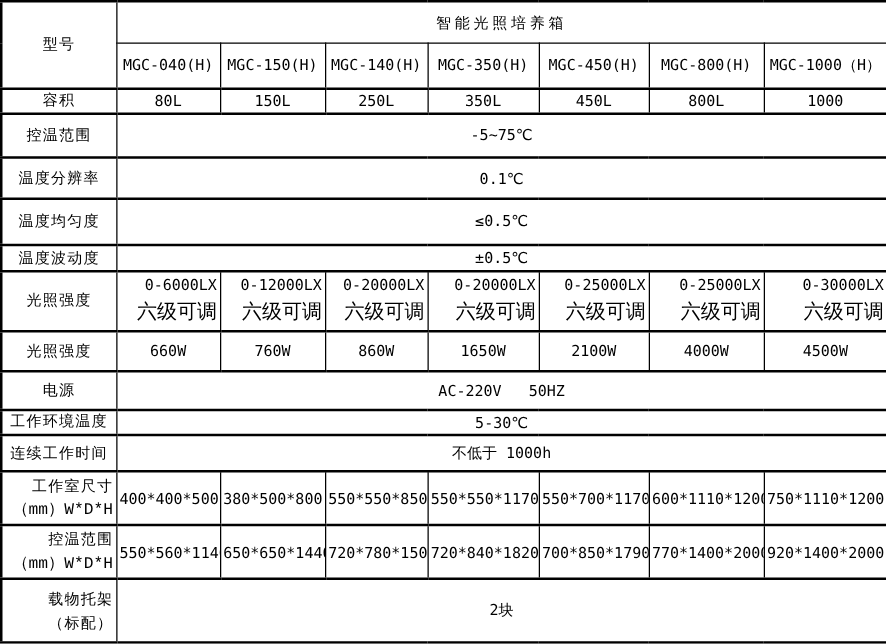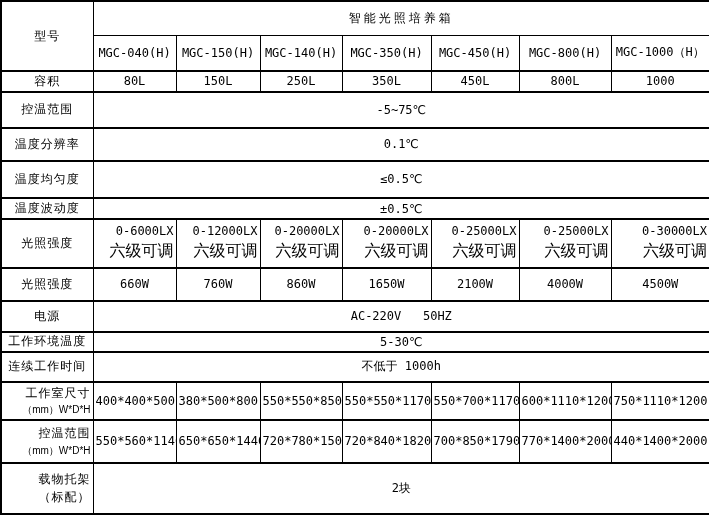--- a/index.html
+++ b/index.html
@@ -31,23 +31,23 @@
     font-size: 13px;
     letter-spacing: 1px;
   }
   td.title-cell {
     font-family: Liberation Serif, serif;
     font-size: 13px;
     letter-spacing: 3px;
     margin-left: 40px;
   }
   .line2 {
-    font-size: 10px;
+    font-size: 13px;
     letter-spacing: 0;
-    font-family: Liberation Sans, sans-serif;
+    font-family: Liberation Mono, monospace;
   }
   .stack div { line-height: 1.55; text-align: right; }
   .cjk-small { font-family: Liberation Mono, monospace; font-size: 16px; }
 </style>
 </head>
 <body>
 
 <table class="spec">
   <colgroup>
     <col style="width:92px">
@@ -183,21 +183,21 @@
     <td class="label stack">
       <div>控温范围</div>
       <div class="line2">（mm）W*D*H</div>
     </td>
     <td>550*560*1140</td>
     <td>650*650*1440</td>
     <td>720*780*1500</td>
     <td>720*840*1820</td>
     <td>700*850*1790</td>
     <td>770*1400*2000</td>
-    <td>440*1400*2000</td>
+    <td>920*1400*2000</td>
   </tr>
 
   <tr style="height:48px">
     <td class="label stack">
       <div>载物托架</div>
       <div>（标配）</div>
     </td>
     <td colspan="7">2块</td>
   </tr>
 </tbody>

